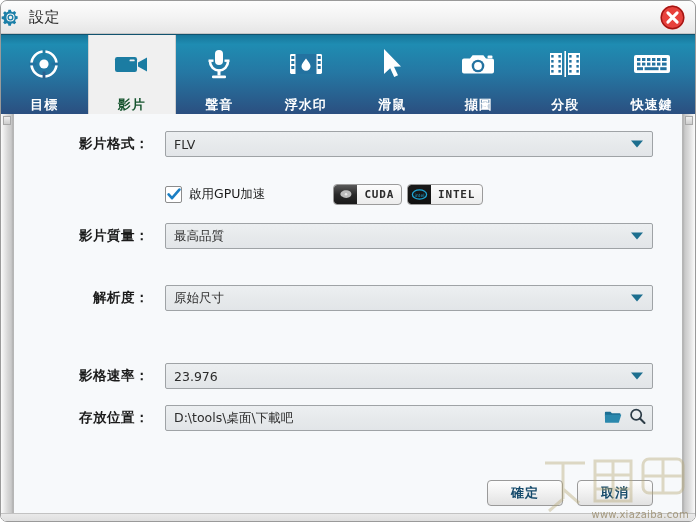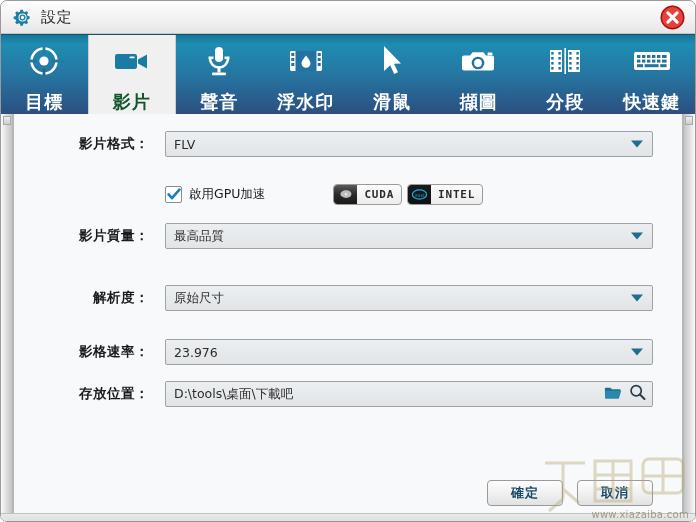--- a/index.html
+++ b/index.html
@@ -19,21 +19,20 @@
   }
 
   
   .titlebar {
     position: relative;
     height: 33px;
     background: linear-gradient(to bottom, #fdfdfd 0%, #f2f2f2 55%, #e6e6e6 100%);
     border-bottom: 1px solid #c6c6c6;
     border-radius: 6px 6px 0 0;
     display: flex; align-items: center;
-    padding-left: 12px;
   }
   .gear-icon { width: 19px; height: 19px; flex: 0 0 auto; }
   .title-text {
     margin-left: 9px;
     font-size: 15px;
     color: #2b2b2b;
     letter-spacing: .5px;
   }
   .close-btn {
     position: absolute; right: 9px; top: 3px;
@@ -55,21 +54,21 @@
     padding-top: 9px;
     cursor: pointer;
     position: relative;
   }
   .tab .ticon {
     height: 40px; width: 46px;
     display: flex; align-items: center; justify-content: center;
   }
   .tab .tlabel {
     margin-top: 12px;
-    font-size: 18px;
+    font-size: 13px;
     color: #ffffff;
     font-weight: bold;
     letter-spacing: 1px;
   }
   .tab.active {
     background: #f0f0f0;
     border-left: 1px solid #cfcfcf;
     border-right: 1px solid #cfcfcf;
   }
   .tab.active .tlabel { color: #14532d; font-family: Liberation Mono, monospace; }
@@ -480,21 +479,21 @@
       </div>
 
       <div class="row" style="margin-top:26px;margin-bottom:36px;">
         <span class="lbl">影片質量：</span>
         <div class="combo">
           <span class="val">最高品質</span>
           <span class="arrow"></span>
         </div>
       </div>
 
-      <div class="row" style="margin-bottom:28px;justify-content:center;">
+      <div class="row" style="margin-bottom:52px;justify-content:center;">
         <span class="lbl">解析度：</span>
         <div class="combo">
           <span class="val">原始尺寸</span>
           <span class="arrow"></span>
         </div>
       </div>
 
       <div class="row" style="margin-bottom:16px;">
         <span class="lbl">影格速率：</span>
         <div class="combo">

